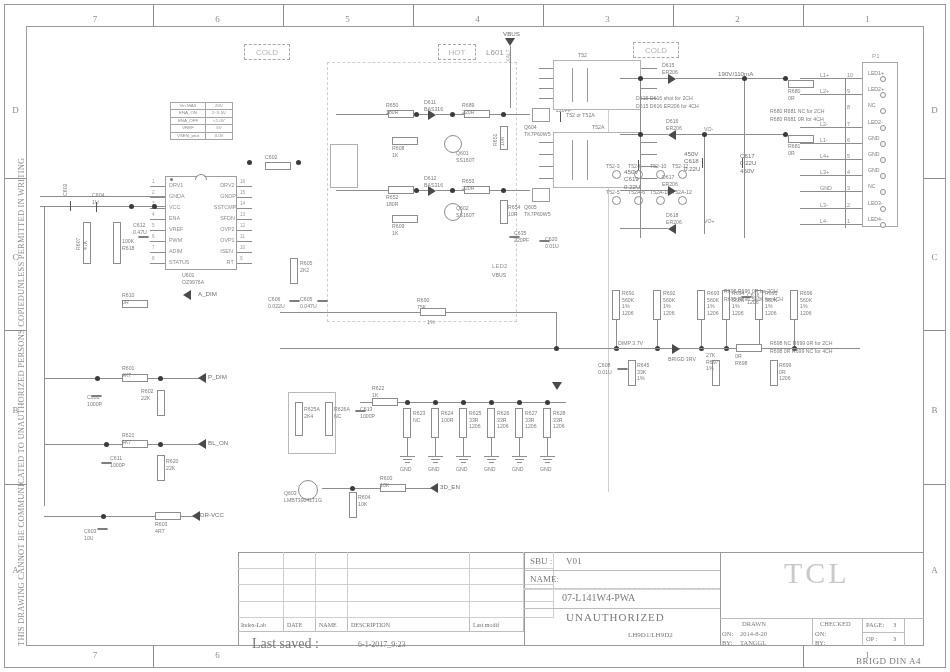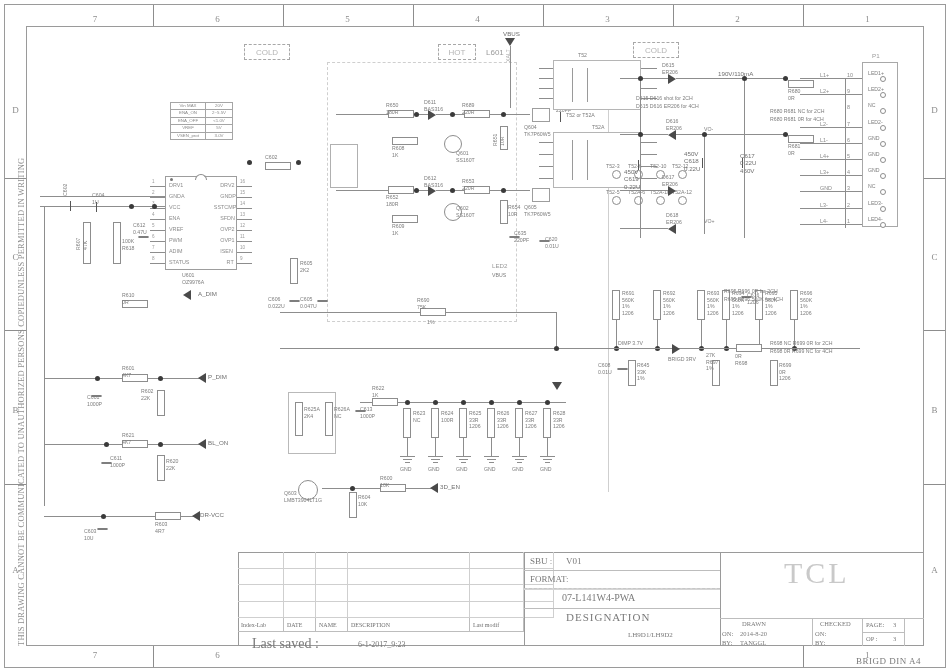--- a/index.html
+++ b/index.html
@@ -699,23 +699,23 @@
 
   <div class="abs tb-txt" style="left:252px;top:636px;font-size:14px;">Last saved :</div>
   <div class="abs tb-txt" style="left:358px;top:640px;font-size:8px;">6-1-2017_9:23</div>
 
   <div class="abs" style="left:524px;top:552px;width:196px;height:94px;border-left:1px solid #9a9a9a;box-sizing:border-box;"></div>
   <div class="abs wire wh" style="left:524px;top:570px;width:196px;background:#bdbdbd;"></div>
   <div class="abs wire wh" style="left:524px;top:588px;width:196px;background:#d5d5d5;border-top:1px dashed #c7c7c7;"></div>
   <div class="abs wire wh" style="left:524px;top:608px;width:196px;background:#bdbdbd;"></div>
   <div class="abs tb-txt" style="left:530px;top:556px;font-size:9px;">SBU :</div>
   <div class="abs tb-txt" style="left:566px;top:556px;font-size:9px;">V01</div>
-  <div class="abs tb-txt" style="left:530px;top:574px;font-size:9px;">FORMAT:</div>
+  <div class="abs tb-txt" style="left:530px;top:574px;font-size:9px;">NAME:</div>
   <div class="abs tb-txt" style="left:562px;top:592px;font-size:10px;">07-L141W4-PWA</div>
-  <div class="abs tb-txt" style="left:566px;top:611px;font-size:11px;letter-spacing:1px;">DESIGNATION</div>
+  <div class="abs tb-txt" style="left:566px;top:611px;font-size:11px;letter-spacing:1px;">UNAUTHORIZED</div>
   <div class="abs tb-txt" style="left:586px;top:631px;font-size:7px;padding-left:42px;">LH9D1/LH9D2</div>
 
   <div class="abs" style="left:720px;top:552px;width:204px;height:94px;border-left:1px solid #9a9a9a;box-sizing:border-box;"></div>
   <div class="abs tcl" style="left:784px;top:556px;">TCL</div>
   <div class="abs wire wh" style="left:720px;top:618px;width:204px;background:#bdbdbd;"></div>
   <div class="abs wire wv" style="left:812px;top:618px;height:28px;background:#bdbdbd;"></div>
   <div class="abs wire wv" style="left:862px;top:618px;height:28px;background:#bdbdbd;"></div>
   <div class="abs wire wv" style="left:904px;top:618px;height:28px;background:#bdbdbd;"></div>
   <div class="abs wire wh" style="left:862px;top:632px;width:42px;background:#bdbdbd;"></div>
   <div class="abs tb-txt" style="left:742px;top:620px;font-size:6.5px;">DRAWN</div>

